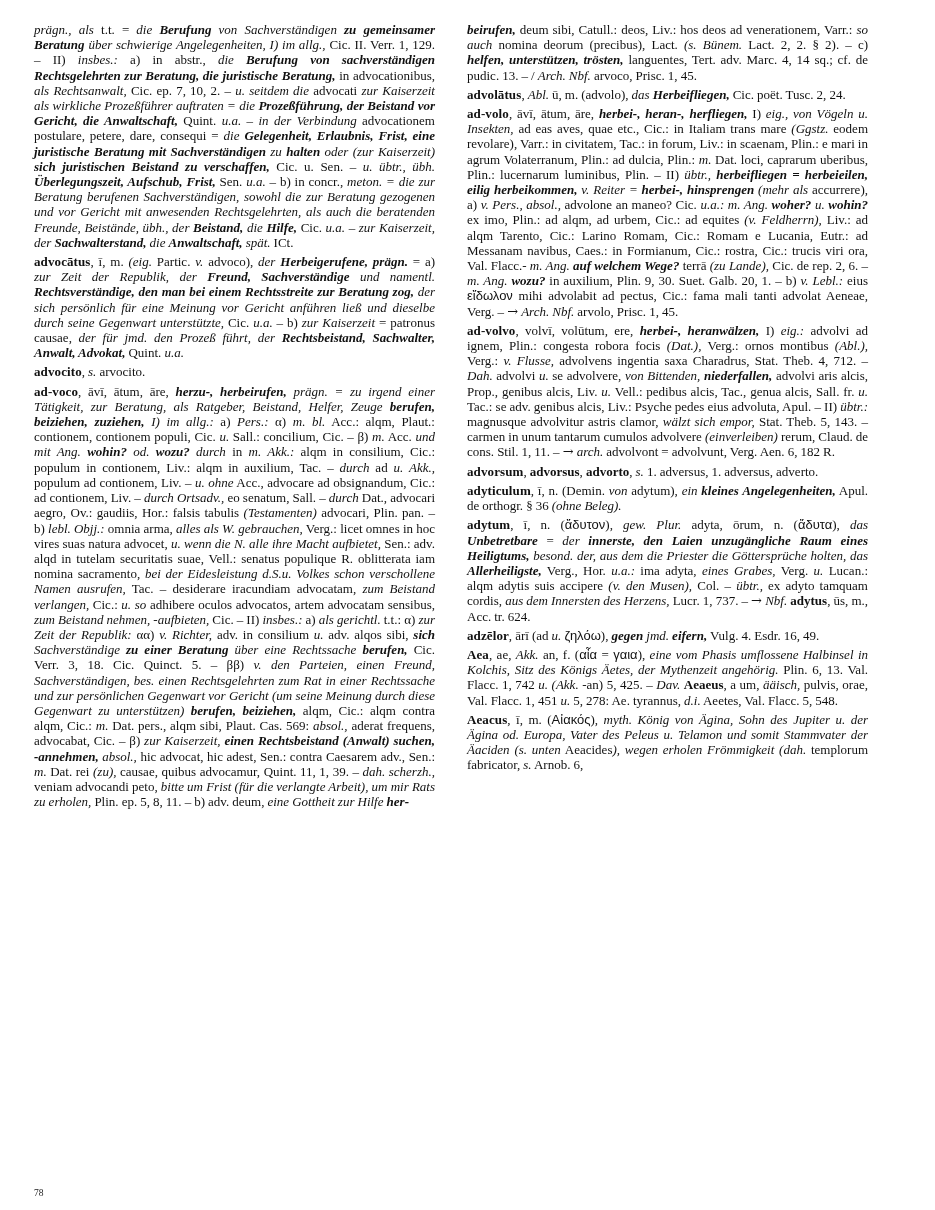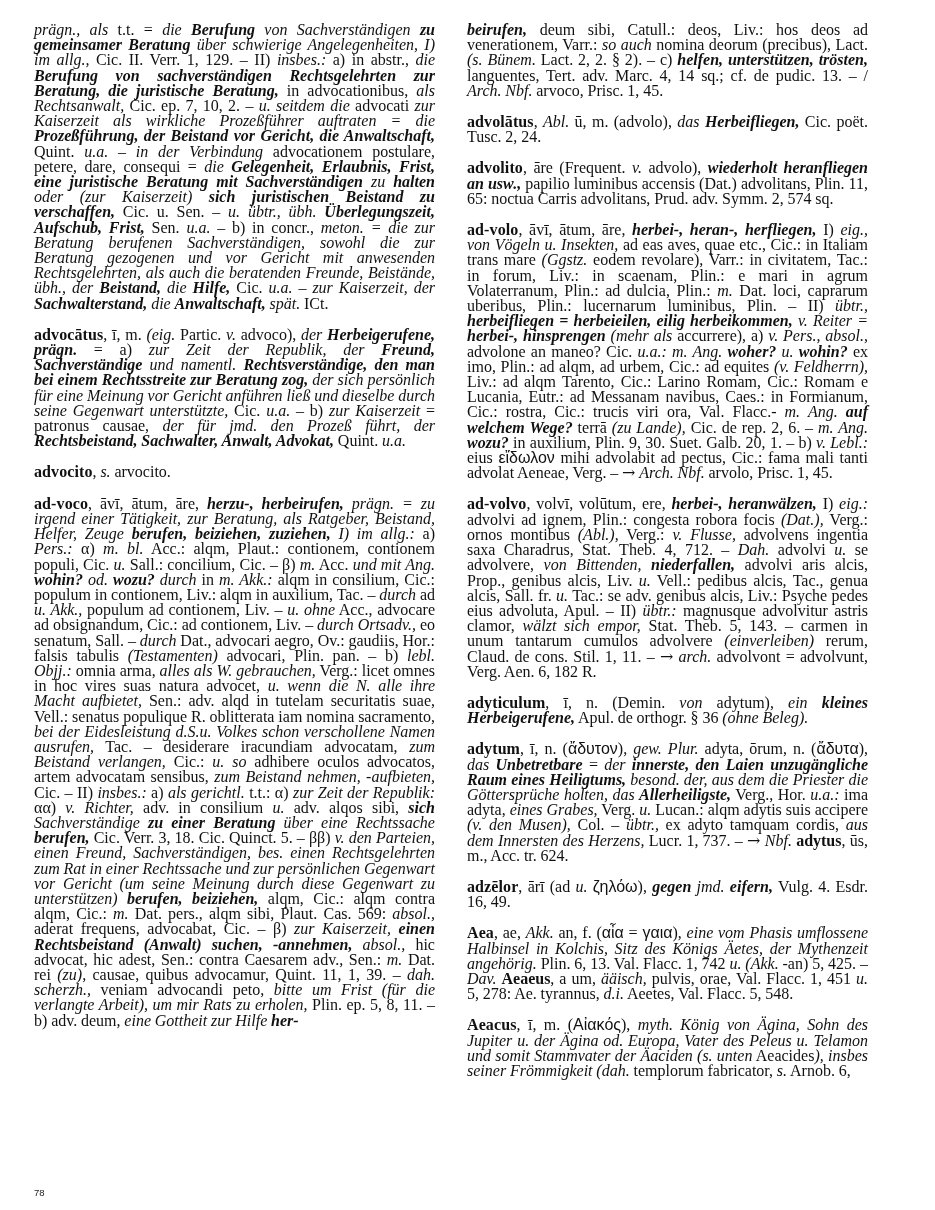--- a/index.html
+++ b/index.html
@@ -28,29 +28,29 @@
     flex-direction: row;
     align-items: flex-start;
     gap: 32px;
     height: 1150px;
   }
   .column {
     width: 401px;
     flex: 0 0 401px;
   }
   .entry {
-    font-size: 16px;
+    font-size: 13px;
     line-height: 15.2px;
     text-align: justify;
     text-justify: inter-word;
     hyphens: manual;
     margin: 0 0 0 0;
     word-spacing: -0.2px;
   }
-  .entry + .entry { margin-top: 16px; }
+  .entry + .entry { margin-top: 4px; }
   
   .entry.lemma {
     text-indent: 0;
     padding-left: 0;
   }
   .entry.cont {
     text-indent: 0;
   }
   b { font-weight: bold; }
   i { font-style: italic; }
@@ -58,21 +58,21 @@
     font-weight: bold;
     font-style: normal;
     letter-spacing: 0.1px;
   }
   .gk { font-family: Liberation Sans, sans-serif; font-style: normal; }
   .folio {
     position: absolute;
     left: 34px;
     bottom: 12px;
     font-size: 9.5px;
-    font-family: Liberation Sans, sans-serif;
+    font-family: Liberation Serif, serif;
     color: #222;
   }
   .col-left .entry:first-child { text-indent: 0; }
   .arrow { font-family: "DejaVu Serif", serif; }
 </style>
 </head>
 <body>
 
 <div class="page">
   <div class="columns">
@@ -101,51 +101,51 @@
     <div class="column col-right">
 
       <p class="entry cont">
         <b><i>beirufen,</i></b> deum sibi, Catull.: deos, Liv.: hos deos ad venerationem, Varr.: <i>so auch</i> nomina deorum (precibus), Lact. <i>(s. Bünem.</i> Lact. 2, 2. § 2). – c) <b><i>helfen, unterstützen, trösten,</i></b> languentes, Tert. adv. Marc. 4, 14 sq.; cf. de pudic. 13. – / <i>Arch. Nbf.</i> arvoco, Prisc. 1, 45.
       </p>
 
       <p class="entry lemma">
         <span class="lemma-head">advolātus</span>, <i>Abl.</i> ū, m. (advolo), <i>das</i> <b><i>Herbeifliegen,</i></b> Cic. poët. Tusc. 2, 24.
       </p>
 
-      <p class="entry lemma">
-        <span class="lemma-head">advolito</span>, āre (Frequent. <i>v.</i> advolo), <b><i>wiederholt heranfliegen an usw.,</i></b> papilio luminibus accensis (Dat.) advolitans, Plin. 11, 65: noctua Carris advolitans, Prud. adv. Symm. 2, 574 sq.
-      </p>
 
       <p class="entry lemma">
         <span class="lemma-head">ad-volo</span>, āvī, ātum, āre, <b><i>herbei-, heran-, herfliegen,</i></b> I) <i>eig., von Vögeln u. Insekten,</i> ad eas aves, quae etc., Cic.: in Italiam trans mare <i>(Ggstz.</i> eodem revolare), Varr.: in civitatem, Tac.: in forum, Liv.: in scaenam, Plin.: e mari in agrum Volaterranum, Plin.: ad dulcia, Plin.: <i>m.</i> Dat. loci, caprarum uberibus, Plin.: lucernarum luminibus, Plin. – II) <i>übtr.,</i> <b><i>herbeifliegen = herbeieilen, eilig herbeikommen,</i></b> <i>v. Reiter =</i> <b><i>herbei-, hinsprengen</i></b> <i>(mehr als</i> accurrere), a) <i>v. Pers., absol.,</i> advolone an maneo? Cic. <i>u.a.: m. Ang.</i> <b><i>woher?</i></b> <i>u.</i> <b><i>wohin?</i></b> ex imo, Plin.: ad alqm, ad urbem, Cic.: ad equites <i>(v. Feldherrn),</i> Liv.: ad alqm Tarento, Cic.: Larino Romam, Cic.: Romam e Lucania, Eutr.: ad Messanam navibus, Caes.: in Formianum, Cic.: rostra, Cic.: trucis viri ora, Val. Flacc.- <i>m. Ang.</i> <b><i>auf welchem Wege?</i></b> terrā <i>(zu Lande),</i> Cic. de rep. 2, 6. – <i>m. Ang.</i> <b><i>wozu?</i></b> in auxilium, Plin. 9, 30. Suet. Galb. 20, 1. – b) <i>v. Lebl.:</i> eius <span class="gk">εἴδωλον</span> mihi advolabit ad pectus, Cic.: fama mali tanti advolat Aeneae, Verg. – <span class="arrow">→</span> <i>Arch. Nbf.</i> arvolo, Prisc. 1, 45.
       </p>
 
       <p class="entry lemma">
         <span class="lemma-head">ad-volvo</span>, volvī, volūtum, ere, <b><i>herbei-, heranwälzen,</i></b> I) <i>eig.:</i> advolvi ad ignem, Plin.: congesta robora focis <i>(Dat.),</i> Verg.: ornos montibus <i>(Abl.),</i> Verg.: <i>v. Flusse,</i> advolvens ingentia saxa Charadrus, Stat. Theb. 4, 712. – <i>Dah.</i> advolvi <i>u.</i> se advolvere, <i>von Bittenden,</i> <b><i>niederfallen,</i></b> advolvi aris alcis, Prop., genibus alcis, Liv. <i>u.</i> Vell.: pedibus alcis, Tac., genua alcis, Sall. fr. <i>u.</i> Tac.: se adv. genibus alcis, Liv.: Psyche pedes eius advoluta, Apul. – II) <i>übtr.:</i> magnusque advolvitur astris clamor, <i>wälzt sich empor,</i> Stat. Theb. 5, 143. – carmen in unum tantarum cumulos advolvere <i>(einverleiben)</i> rerum, Claud. de cons. Stil. 1, 11. – <span class="arrow">→</span> <i>arch.</i> advolvont = advolvunt, Verg. Aen. 6, 182 R.
       </p>
 
+      <p class="entry lemma">
+        <span class="lemma-head">advorsum</span>, <b>advorsus</b>, <b>advorto</b>, <i>s.</i> 1. adversus, 1. adversus, adverto.
+      </p>
 
       <p class="entry lemma">
-        <span class="lemma-head">adyticulum</span>, ī, n. (Demin. <i>von</i> adytum), <i>ein</i> <b><i>kleines Herbeigerufene,</i></b> Apul. de orthogr. § 36 <i>(ohne Beleg).</i>
+        <span class="lemma-head">adyticulum</span>, ī, n. (Demin. <i>von</i> adytum), <i>ein</i> <b><i>kleines Angelegenheiten,</i></b> Apul. de orthogr. § 36 <i>(ohne Beleg).</i>
       </p>
 
       <p class="entry lemma">
         <span class="lemma-head">adytum</span>, ī, n. (<span class="gk">ἄδυτον</span>), <i>gew. Plur.</i> adyta, ōrum, n. (<span class="gk">ἄδυτα</span>), <i>das</i> <b><i>Unbetretbare</i></b> = <i>der</i> <b><i>innerste, den Laien unzugängliche Raum eines Heiligtums,</i></b> <i>besond. der, aus dem die Priester die Göttersprüche holten, das</i> <b><i>Allerheiligste,</i></b> Verg., Hor. <i>u.a.:</i> ima adyta, <i>eines Grabes,</i> Verg. <i>u.</i> Lucan.: alqm adytis suis accipere <i>(v. den Musen),</i> Col. – <i>übtr.,</i> ex adyto tamquam cordis, <i>aus dem Innersten des Herzens,</i> Lucr. 1, 737. – <span class="arrow">→</span> <i>Nbf.</i> <b>adytus</b>, ūs, m., Acc. tr. 624.
       </p>
 
       <p class="entry lemma">
         <span class="lemma-head">adzēlor</span>, ārī (ad <i>u.</i> <span class="gk">ζηλόω</span>), <b><i>gegen</i></b> <i>jmd.</i> <b><i>eifern,</i></b> Vulg. 4. Esdr. 16, 49.
       </p>
 
       <p class="entry lemma">
         <span class="lemma-head">Aea</span>, ae, <i>Akk.</i> an, f. (<span class="gk">αἶα</span> = <span class="gk">γαια</span>), <i>eine vom Phasis umflossene Halbinsel in Kolchis, Sitz des Königs Äetes, der Mythenzeit angehörig.</i> Plin. 6, 13. Val. Flacc. 1, 742 <i>u. (Akk.</i> -an) 5, 425. – <i>Dav.</i> <b>Aeaeus</b>, a um, <i>ääisch,</i> pulvis, orae, Val. Flacc. 1, 451 <i>u.</i> 5, 278: Ae. tyrannus, <i>d.i.</i> Aeetes, Val. Flacc. 5, 548.
       </p>
 
 
       <p class="entry lemma">
-        <span class="lemma-head">Aeacus</span>, ī, m. (<span class="gk">Αἰακός</span>), <i>myth. König von Ägina, Sohn des Jupiter u. der Ägina od. Europa, Vater des Peleus u. Telamon und somit Stammvater der Äaciden (s. unten</i> Aeacides<i>), insbes seiner Frömmigkeit (dah.</i> templorum fabricator, <i>s.</i> Arnob. 6,
+        <span class="lemma-head">Aeacus</span>, ī, m. (<span class="gk">Αἰακός</span>), <i>myth. König von Ägina, Sohn des Jupiter u. der Ägina od. Europa, Vater des Peleus u. Telamon und somit Stammvater der Äaciden (s. unten</i> Aeacides<i>), wegen erholen Frömmigkeit (dah.</i> templorum fabricator, <i>s.</i> Arnob. 6,
       </p>
 
     </div>
   </div>
 
   <div class="folio">78</div>
 </div>
 
 </body></html>

